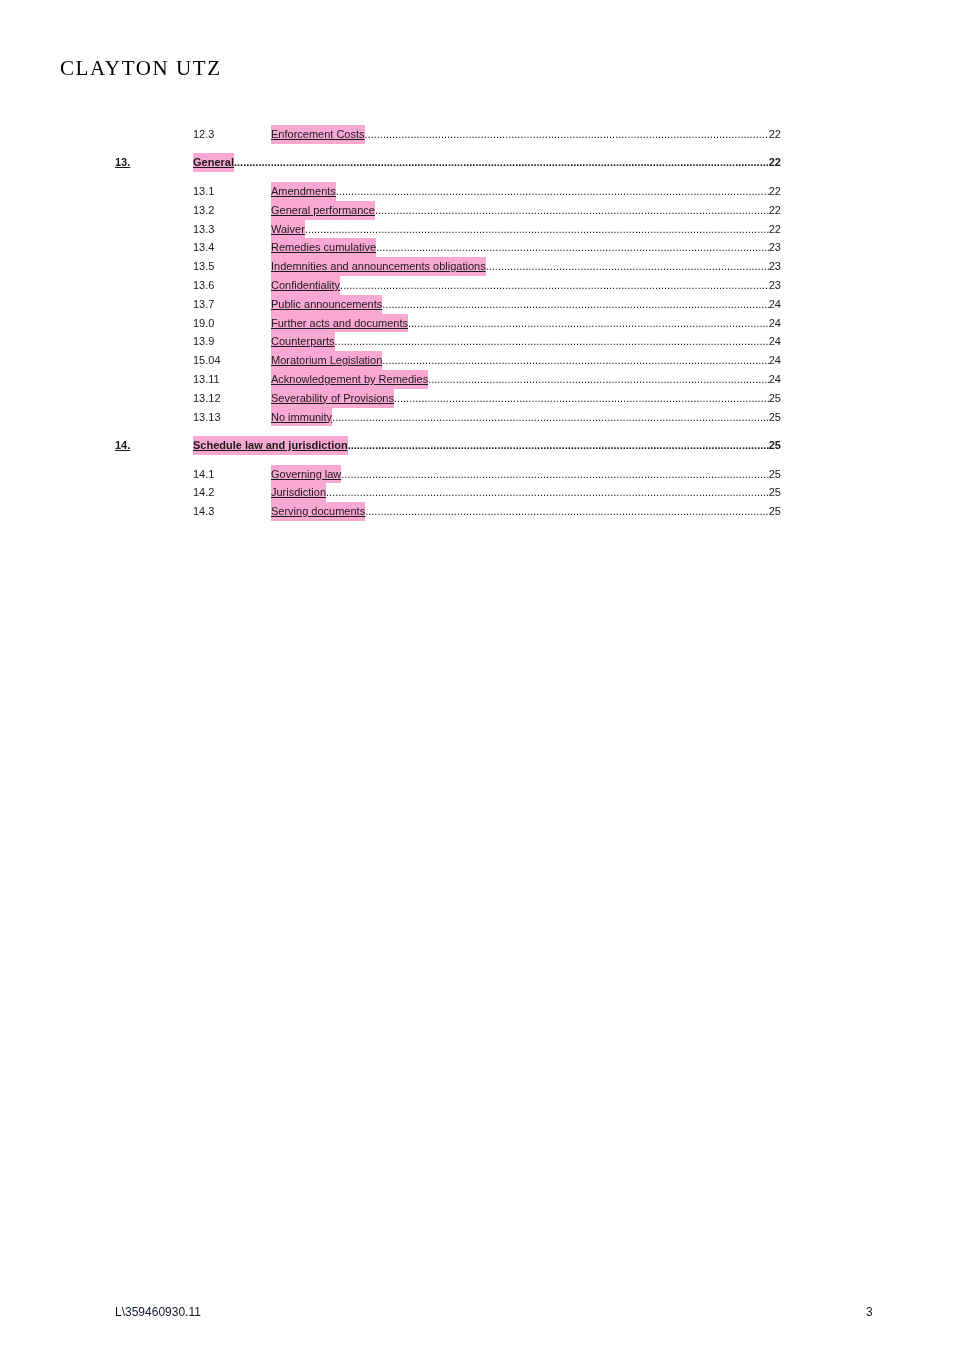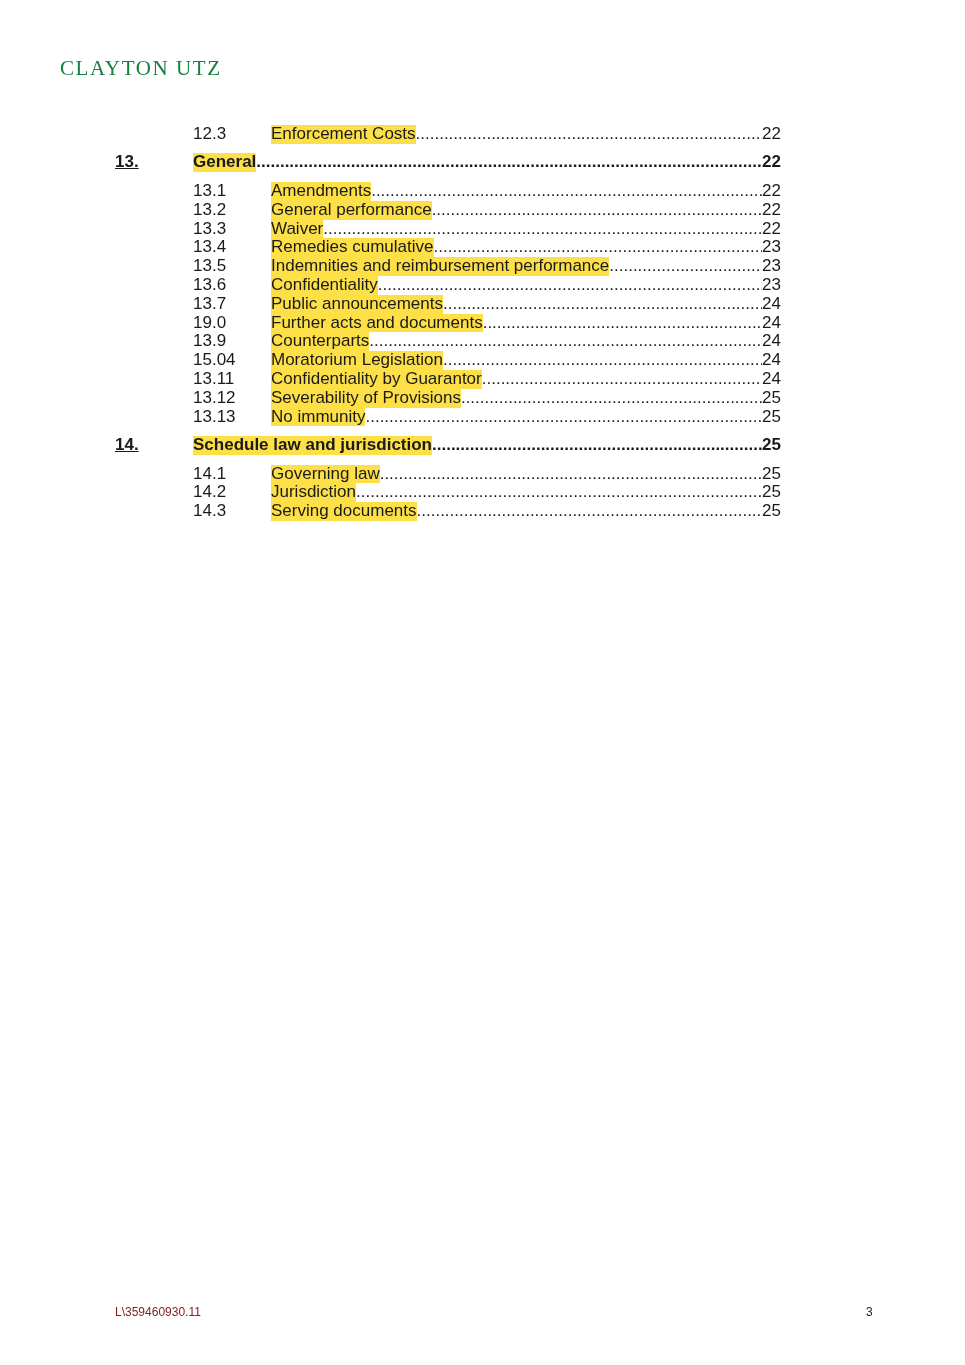--- a/index.html
+++ b/index.html
@@ -1,29 +1,29 @@
 <!DOCTYPE html>
 <html><head>
 <meta charset="utf-8">
 <style>
   html, body { margin:0; padding:0; background:#ffffff; }
   body { width:965px; height:1365px; position:relative; overflow:hidden;
          font-family:"Liberation Sans", sans-serif; color:#1a1a1a; }
   .logo { position:absolute; left:60px; top:56px; font-family:"Liberation Serif", serif;
-          font-size:21px; letter-spacing:1.6px; color:#15803d; }
+          font-size:21px; letter-spacing:1.6px; color:#000000; }
   .toc { position:absolute; left:115px; top:125px; width:666px; }
-  .row { position:relative; display:flex; align-items:baseline; font-size:17px; line-height:18.8px; height:18.8px; }
+  .row { position:relative; display:flex; align-items:baseline; font-size:11px; line-height:18.8px; height:18.8px; }
   .row.main { font-weight:bold; margin-top:9.7px; margin-bottom:9.7px; }
   .row.sub .num { width:78px; margin-left:78px; flex:0 0 auto; }
   .row.main .num { width:78px; flex:0 0 auto;text-decoration:underline; }
-  .title { flex:0 0 auto; white-space:nowrap; background:#fde047; }
+  .title { flex:0 0 auto; white-space:nowrap; background:#f9a8d4;text-decoration:underline; }
   .dots { flex:1 1 auto; overflow:hidden; white-space:nowrap; color:#1a1a1a; }
   .dots::after { content:"................................................................................................................................................................................................................................"; letter-spacing:0px; }
   .page { flex:0 0 auto; text-align:center; }
-  .footer-ref { position:absolute; left:115px; top:1305px; font-size:12px; color:#7f1d1d; }
+  .footer-ref { position:absolute; left:115px; top:1305px; font-size:12px; color:#0f172a; }
   .footer-page { position:absolute; left:866px; top:1305px; font-size:12px; color:#1a1a1a; }
 </style>
 </head>
 <body>
 
 <div class="logo">CLAYTON UTZ</div>
 
 <div class="toc">
   <div class="row sub">
       <span class="num">12.3</span>
@@ -56,21 +56,21 @@
       <span class="page">22</span>
     </div>
   <div class="row sub">
       <span class="num">13.4</span>
       <span class="title">Remedies cumulative</span>
       <span class="dots"></span>
       <span class="page">23</span>
     </div>
   <div class="row sub">
       <span class="num">13.5</span>
-      <span class="title">Indemnities and reimbursement performance</span>
+      <span class="title">Indemnities and announcements obligations</span>
       <span class="dots"></span>
       <span class="page">23</span>
     </div>
   <div class="row sub">
       <span class="num">13.6</span>
       <span class="title">Confidentiality</span>
       <span class="dots"></span>
       <span class="page">23</span>
     </div>
   <div class="row sub">
@@ -92,21 +92,21 @@
       <span class="page">24</span>
     </div>
   <div class="row sub">
       <span class="num">15.04</span>
       <span class="title">Moratorium Legislation</span>
       <span class="dots"></span>
       <span class="page">24</span>
     </div>
   <div class="row sub">
       <span class="num">13.11</span>
-      <span class="title">Confidentiality by Guarantor</span>
+      <span class="title">Acknowledgement by Remedies</span>
       <span class="dots"></span>
       <span class="page">24</span>
     </div>
   <div class="row sub">
       <span class="num">13.12</span>
       <span class="title">Severability of Provisions</span>
       <span class="dots"></span>
       <span class="page">25</span>
     </div>
   <div class="row sub">

